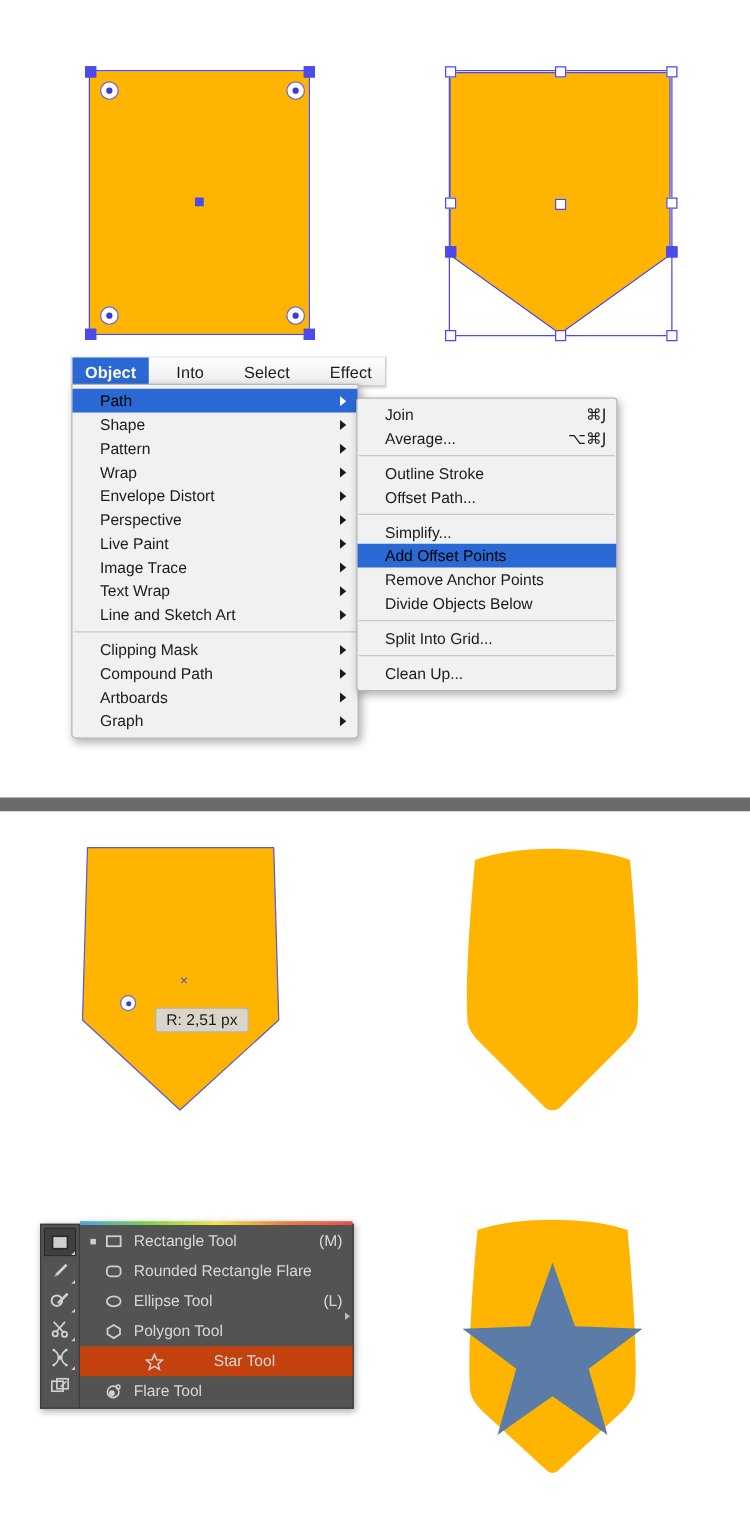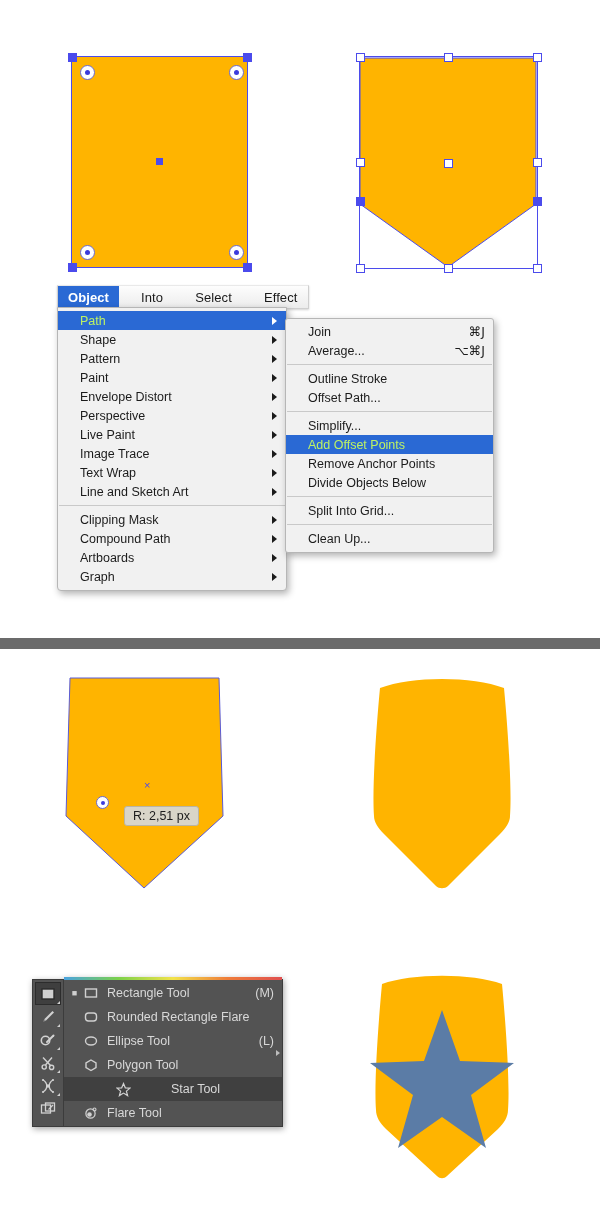--- a/index.html
+++ b/index.html
@@ -37,21 +37,21 @@
     border:1px solid #b6b6b6;border-radius:0 0 4px 4px;
     box-shadow:2px 3px 7px rgba(0,0,0,.30);
   }
   #object-menu{left:57px;top:307px;width:228px;padding:3px 0 4px;}
   #path-submenu{left:285px;top:318px;width:207px;padding:3px 0 4px;
     border-radius:3px;}
   .row{
     position:relative;height:19px;display:flex;align-items:center;
     padding:0 8px 0 22px;font-size:12.5px;color:#1b1b1b;white-space:nowrap;
   }
-  .row.sel{background:#2a69d4;color:#bef264;}
+  .row.sel{background:#2a69d4;color:#000000;}
   .row .lbl{flex:1;}
   .row .kb{font-size:12.5px;color:#1b1b1b;margin-left:14px;
            font-family:"DejaVu Sans",sans-serif;}
   .arrow{
     position:absolute;right:9px;top:50%;transform:translateY(-50%);
     width:0;height:0;border-left:5px solid #1b1b1b;
     border-top:4px solid transparent;border-bottom:4px solid transparent;
   }
   .row.sel .arrow{border-left-color:#ffffff;}
   .sep{height:1px;background:#c9c9c9;margin:4px 1px;}
@@ -69,21 +69,21 @@
   .tbtn .tri{position:absolute;right:1px;bottom:1px;width:0;height:0;
              border-right:3px solid #d0d0d0;border-top:3px solid transparent;}
   .flyout{
     background:#535353;border:1px solid #3c3c3c;border-left:none;
     width:218px;padding:1px 0;position:relative;
   }
   .trow{
     height:24px;display:flex;align-items:center;padding:0 8px 0 6px;
     font-size:12.5px;color:#d8d8d8;
   }
-  .trow.hl{background:#404040;gap:32px;}
+  .trow.hl{background:#c2410c;gap:32px;}
   .trow .dot{width:9px;text-align:center;font-size:9px;color:#cfcfcf;margin-right:2px;}
   .trow .ico{width:20px;display:flex;align-items:center;justify-content:center;margin-right:6px;}
   .trow .tname{flex:1;}
   .trow .tkey{color:#d8d8d8;font-size:12.5px;}
   .tearoff{position:absolute;right:2px;top:50%;transform:translateY(-50%);
            width:0;height:0;border-left:4px solid #bdbdbd;
            border-top:3px solid transparent;border-bottom:3px solid transparent;}
   .rainbow{position:absolute;left:0;top:-3px;width:100%;height:3px;
     background:linear-gradient(to right,#4aa3df,#7bd14a,#f2e34a,#ef7d3a,#e05050);}
 
@@ -162,21 +162,21 @@
     </div>
     <div class="row">
       <span class="lbl">Shape</span>
       <span class="arrow"></span>
     </div>
     <div class="row">
       <span class="lbl">Pattern</span>
       <span class="arrow"></span>
     </div>
     <div class="row">
-      <span class="lbl">Paint</span>
+      <span class="lbl">Wrap</span>
       <span class="arrow"></span>
     </div>
     <div class="row">
       <span class="lbl">Envelope Distort</span>
       <span class="arrow"></span>
     </div>
     <div class="row">
       <span class="lbl">Perspective</span>
       <span class="arrow"></span>
     </div>

